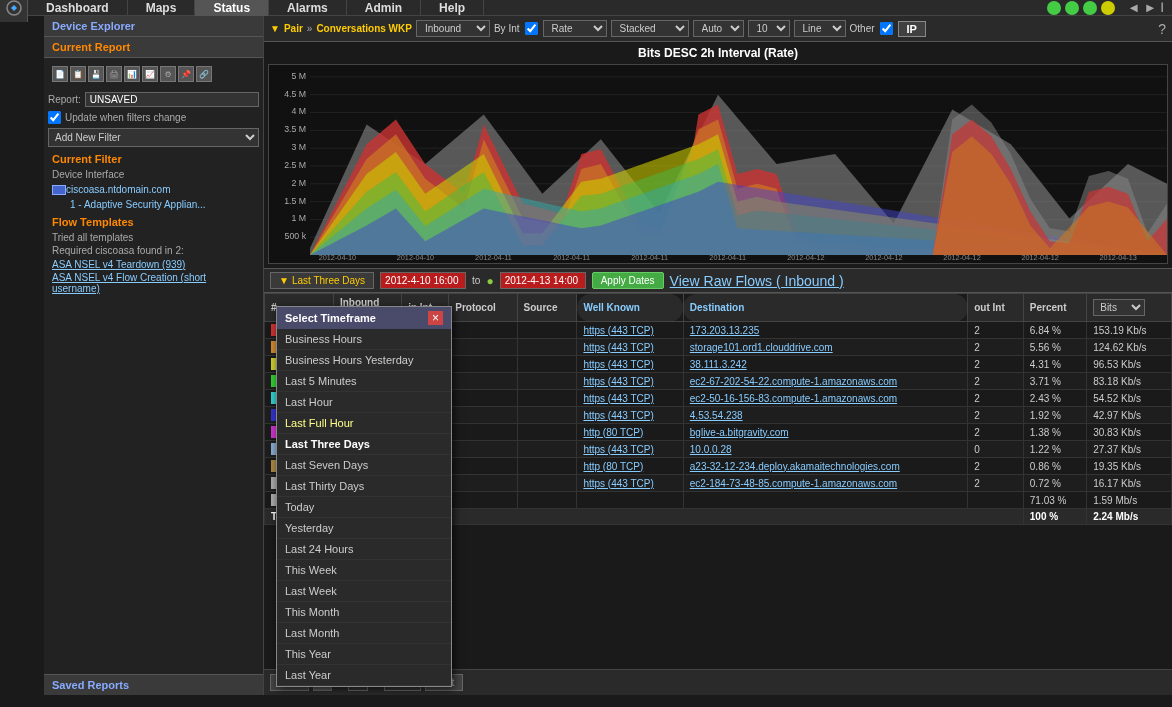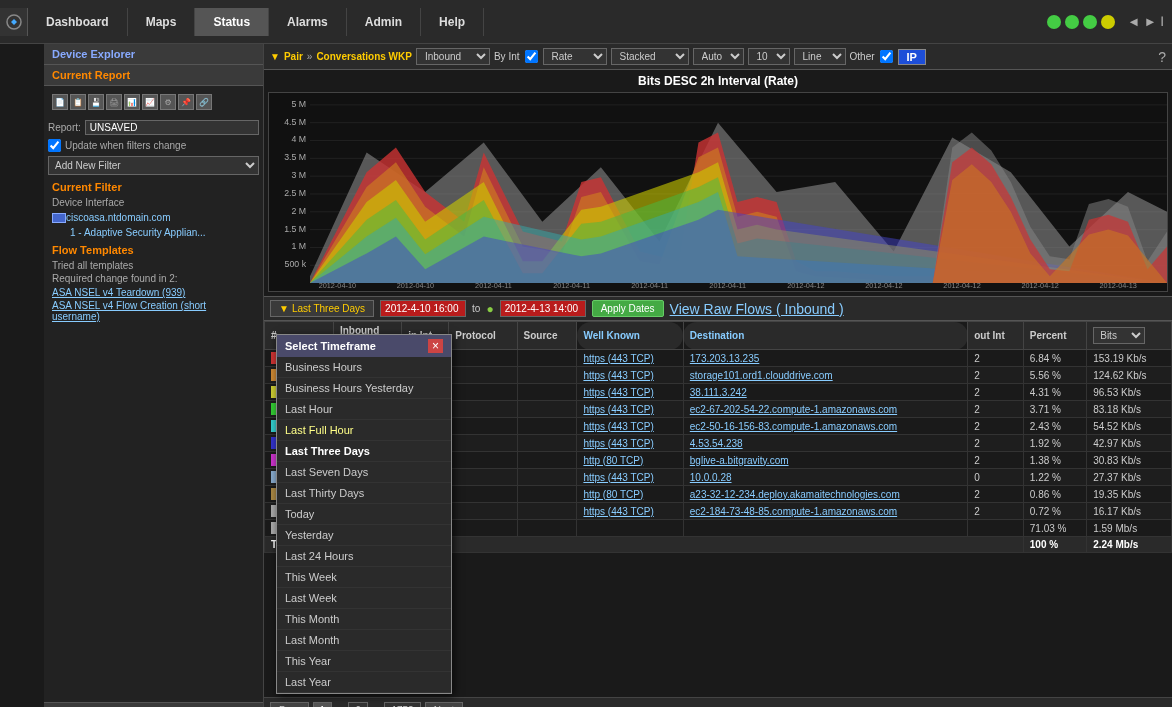--- a/index.html
+++ b/index.html
@@ -1,19 +1,19 @@
 <!DOCTYPE html>
 <html><head>
   <meta charset="utf-8">
   <style>
     * { box-sizing: border-box; margin: 0; padding: 0; }
     body { background: #1a1a1a; color: #ccc; font-family: Arial, sans-serif; font-size: 11px; width: 1172px; height: 707px; overflow: hidden; }
 
     
-    .top-nav { display: flex; align-items: center; background: #2a2a2a; border-bottom: 1px solid #444; height: 44px; }
+    .top-nav { display: flex; align-items: center; background: #2a2a2a; border-bottom: 1px solid #444; height: 16px; }
     .app-icon { width: 28px; height: 28px; background: #333; display: flex; align-items: center; justify-content: center; border-right: 1px solid #555; }
     .app-icon svg { width: 16px; height: 16px; }
     .nav-tab { padding: 0 18px; height: 28px; line-height: 28px; color: #ddd; cursor: pointer; border-right: 1px solid #444; font-size: 12px; font-weight: bold; }
     .nav-tab:hover, .nav-tab.active { background: #444; color: #fff; }
     .nav-tab.active { background: #555; }
     .nav-right { margin-left: auto; display: flex; align-items: center; gap: 4px; padding-right: 8px; }
     .nav-dot { width: 14px; height: 14px; border-radius: 50%; cursor: pointer; }
     .nav-dot.green { background: #44cc44; }
     .nav-dot.yellow { background: #cccc00; }
     .nav-arrows { color: #aaa; font-size: 13px; margin-left: 8px; }
@@ -49,21 +49,21 @@
     
     .content { flex: 1; display: flex; flex-direction: column; overflow: hidden; position: relative; }
 
     
     .toolbar { background: #2a2a2a; border-bottom: 1px solid #555; padding: 4px 6px; display: flex; align-items: center; gap: 4px; flex-wrap: wrap; }
     .toolbar-label { color: #ffcc00; font-size: 10px; font-weight: bold; }
     .toolbar-select { background: #333; border: 1px solid #666; color: #ccc; font-size: 10px; padding: 1px 4px; cursor: pointer; }
     .toolbar-checkbox { margin: 0 1px; cursor: pointer; }
     .toolbar-spacer { flex: 1; }
     .toolbar-help { color: #aaa; font-size: 14px; cursor: pointer; margin-left: 4px; }
-    .ip-btn { background: #1d4ed8; border: 1px solid #888; color: #fff; font-size: 11px; padding: 1px 8px; cursor: pointer; font-weight: bold; }
+    .ip-btn { background: #404040; border: 1px solid #888; color: #fff; font-size: 11px; padding: 1px 8px; cursor: pointer; font-weight: bold; }
     .other-label { color: #ccc; font-size: 10px; }
 
     
     .chart-area { background: #1a1a1a; padding: 4px; flex-shrink: 0; }
     .chart-title { text-align: center; color: #fff; font-size: 12px; font-weight: bold; margin-bottom: 4px; }
     .chart-container { position: relative; height: 200px; background: #111; border: 1px solid #444; }
     .chart-svg { width: 100%; height: 100%; }
 
     
     .time-toolbar { background: #2a2a2a; border-bottom: 1px solid #555; border-top: 1px solid #555; padding: 3px 6px; display: flex; align-items: center; gap: 6px; flex-shrink: 0; }
@@ -173,21 +173,21 @@
     <div class="device-item">
       <div class="device-icon"></div>
       <span class="device-text">ciscoasa.ntdomain.com</span>
     </div>
     <div class="device-item">
       <span class="device-text" style="padding-left:18px;text-align:right;">1 - Adaptive Security Applian...</span>
     </div>
 
     <div class="flow-templates-title">Flow Templates</div>
     <div class="flow-sub">Tried all templates</div>
-    <div class="flow-sub">Required change found in 2:</div>
+    <div class="flow-sub">Required ciscoasa found in 2:</div>
     <div class="flow-link">ASA NSEL v4 Teardown (939)</div>
     <div class="flow-link">ASA NSEL v4 Flow Creation (short username)</div>
 
     <div class="saved-reports">Saved Reports</div>
   </div>
 
   <div class="content">
 
     <div class="toolbar">
       <span class="toolbar-label">▼</span>
@@ -549,20 +549,21 @@
 
     <div class="timeframe-overlay">
       <div class="timeframe-popup">
         <div class="timeframe-header">
           <span>Select Timeframe</span>
           <button class="timeframe-close">×</button>
         </div>
         <div id="timeframe-items">
             <div class="timeframe-item">Business Hours</div>
             <div class="timeframe-item">Business Hours Yesterday</div>
+            <div class="timeframe-item">Last 5 Minutes</div>
             <div class="timeframe-item">Last Hour</div>
             <div class="timeframe-item highlight">Last Full Hour</div>
             <div class="timeframe-item bold-item">Last Three Days</div>
             <div class="timeframe-item">Last Seven Days</div>
             <div class="timeframe-item">Last Thirty Days</div>
             <div class="timeframe-item">Today</div>
             <div class="timeframe-item">Yesterday</div>
             <div class="timeframe-item">Last 24 Hours</div>
             <div class="timeframe-item">This Week</div>
             <div class="timeframe-item">Last Week</div>

